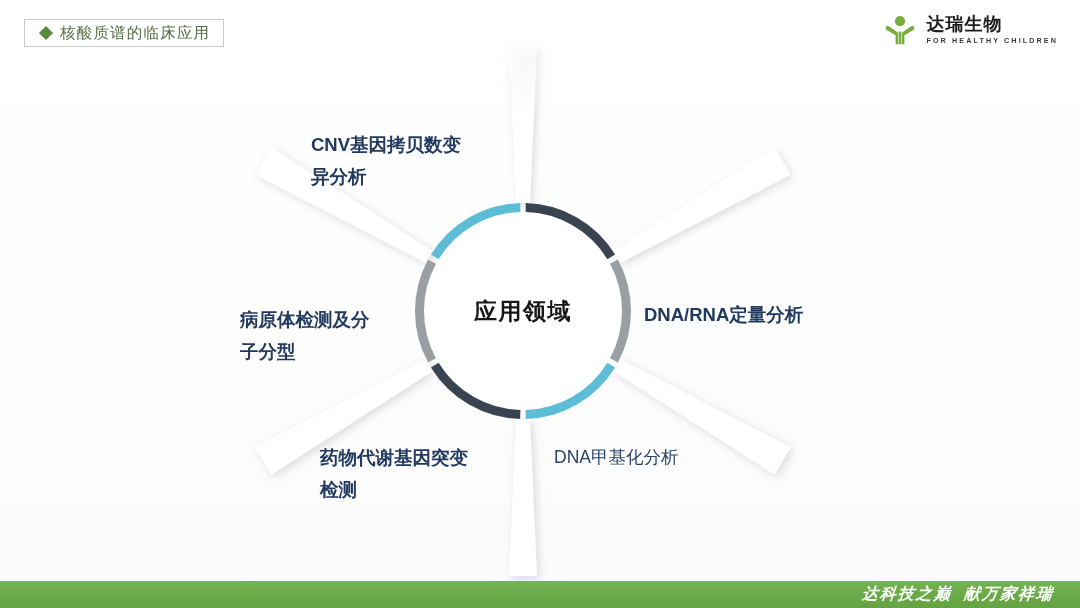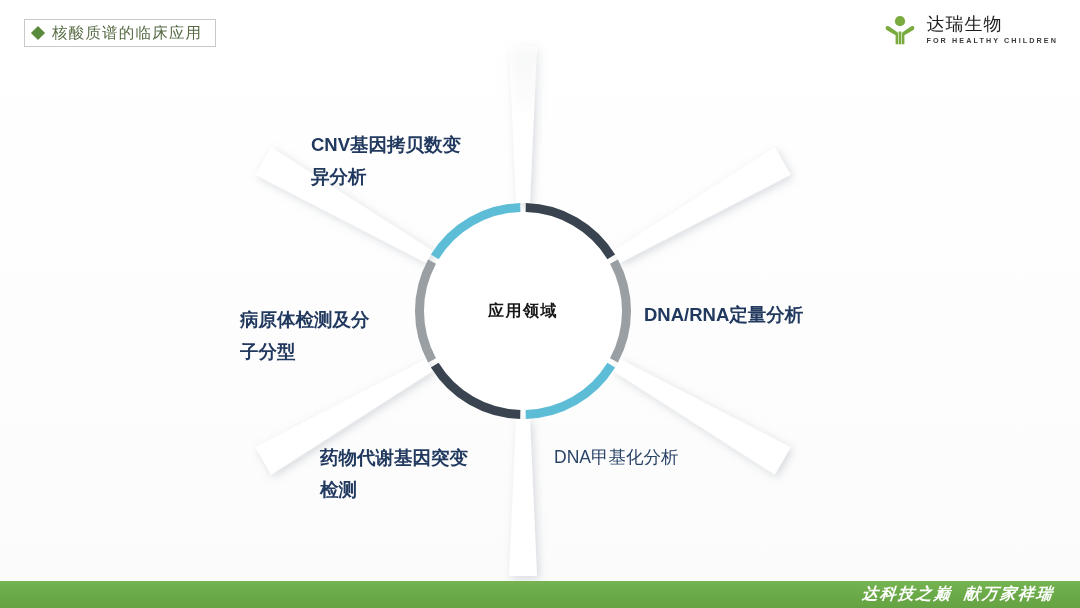--- a/index.html
+++ b/index.html
@@ -25,21 +25,21 @@
     background: linear-gradient(180deg,#ffffff 0%,#fdfdfd 60%,#fbfbfb 100%);
     overflow: hidden;
   }
 
   
   #title-chip {
     position: absolute;
     left: 24px;
     top: 19px;
     height: 28px;
-    padding: 0 13px 0 8px;
+    padding: 0 13px 0 16px;
     display: flex;
     align-items: center;
     gap: 9px;
     border: 1px solid #c9c9c9;
     background: #ffffff;
   }
   #title-diamond {
     width: 10px; height: 10px;
     background: #5a8a3c;
     transform: rotate(45deg);
@@ -61,21 +61,21 @@
     top: 14px;
     display: flex;
     align-items: center;
     gap: 9px;
   }
   #brand-mark { width: 34px; height: 32px; flex: 0 0 auto; }
   #brand-texts { display: flex; flex-direction: column; align-items: flex-start; }
   #brand-name {
     font-family: "DejaVu Sans", sans-serif;
     font-size: 18px;
-    font-weight: 400;
+    font-weight: 700;
     color: #1d1d1d;
     letter-spacing: 1px;
     line-height: 1.05;
   }
   #brand-tagline {
     font-family: "Liberation Sans", sans-serif;
     font-size: 7.2px;
     font-weight: 700;
     color: #3a3a3a;
     letter-spacing: 2.1px;
@@ -101,21 +101,21 @@
   }
   #donut-svg { display:block; width: 256px; height: 256px; }
   #donut-center-label {
     position: absolute;
     left: 0; top: 0;
     width: 256px; height: 256px;
     display: flex;
     align-items: center;
     justify-content: center;
     font-family: "DejaVu Sans", sans-serif;
-    font-size: 16px;
+    font-size: 23px;
     font-weight: 700;
     color: #161616;
     letter-spacing: 1.5px;
   }
 
   
   .spoke-label {
     position: absolute;
     font-family: Liberation Sans, sans-serif;
     color: #21395e;

